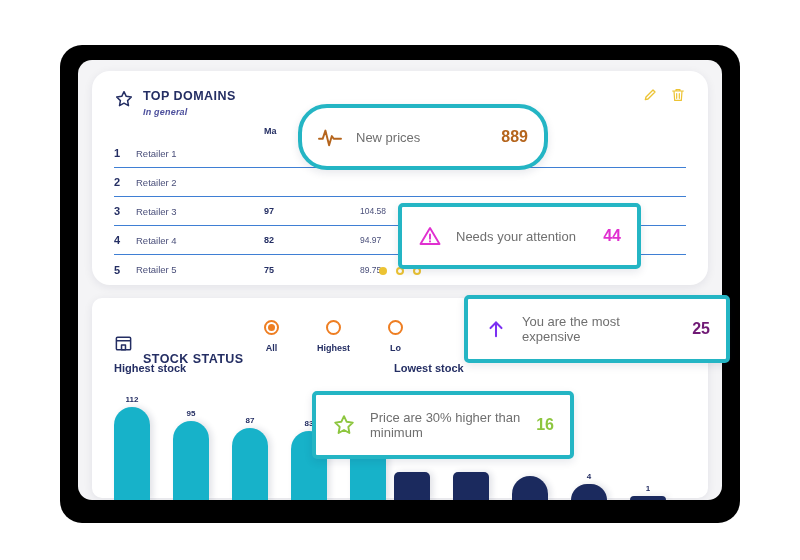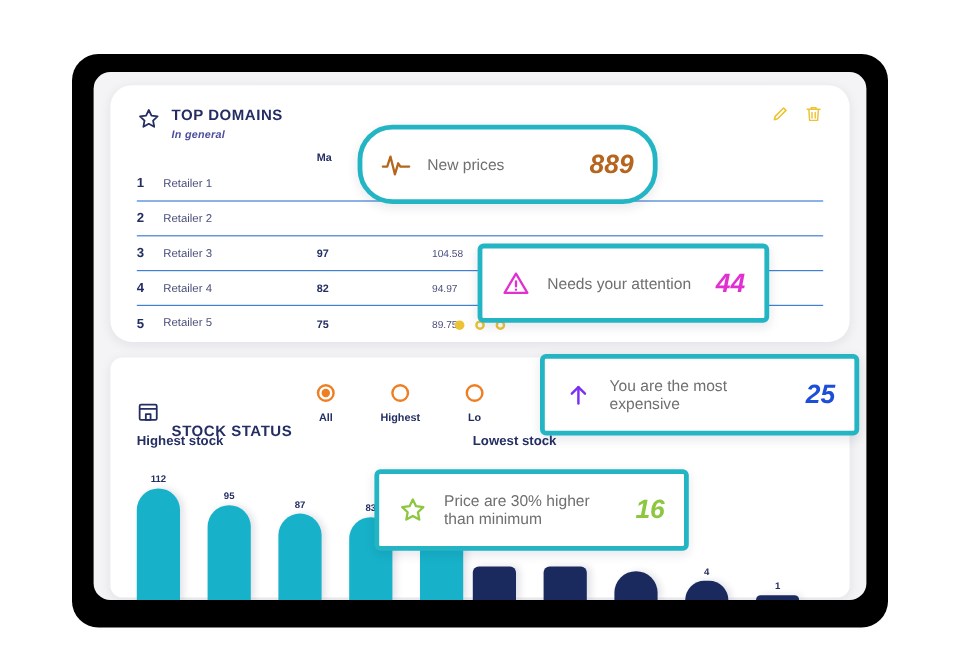--- a/index.html
+++ b/index.html
@@ -109,25 +109,25 @@
     position:absolute;
     background:#ffffff;
     border:4px solid #24b5c4;
     border-radius:5px;
     display:flex; align-items:center;
     box-shadow: 0 3px 9px rgba(20,30,70,0.10);
     padding: 0 16px 0 14px;
   }
   .co-ico { flex:0 0 auto; width:28px; display:flex; align-items:center; justify-content:center; }
   .co-label { flex:1 1 auto; font-size:13px; color:#6f6f6f; line-height:15px; margin-left:12px; }
-  .co-val { flex:0 0 auto; font-size:22px; font-weight:bold; margin-left:12px;font-style:italic; }
+  .co-val { flex:0 0 auto; font-size:16px; font-weight:bold; margin-left:12px; }
 
   #co-newprices { left:298px; top:104px; width:250px; height:66px;border-radius:29px; }
   #co-attention { left:398px; top:203px; width:243px; height:66px; }
-  #co-expensive { left:450px; top:295px; width:266px; height:68px; }
+  #co-expensive { left:464px; top:295px; width:266px; height:68px; }
   #co-price30   { left:312px; top:391px; width:262px; height:68px; }
 </style>
 </head>
 <body>
 
 <div id="stage">
 
   <div class="device-frame"></div>
 
   <div class="device-screen">
@@ -335,21 +335,21 @@
   </div>
 
   <div class="callout" id="co-expensive">
     <span class="co-ico">
       <svg viewBox="0 0 24 24" width="22" height="24" fill="none" stroke="#7b2ff2" stroke-width="2.2" stroke-linecap="round" stroke-linejoin="round">
         <path d="M12 20V5"></path>
           <path d="M6 11l6-6 6 6"></path>
       </svg>
     </span>
     <span class="co-label">You are the most expensive</span>
-    <span class="co-val" style="color:#1d4ed8">25</span>
+    <span class="co-val" style="color:#701a75">25</span>
   </div>
 
   <div class="callout" id="co-price30">
     <span class="co-ico">
       <svg viewBox="0 0 24 24" width="24" height="24" fill="none" stroke="#8dc63f" stroke-width="1.9" stroke-linejoin="round">
         <path d="M12 3.2l2.7 5.6 6.1.8-4.5 4.3 1.1 6.1-5.4-3-5.4 3 1.1-6.1L3.2 9.6l6.1-.8z"></path>
       </svg>
     </span>
     <span class="co-label">Price are 30% higher than minimum</span>
     <span class="co-val" style="color:#8dc63f">16</span>

